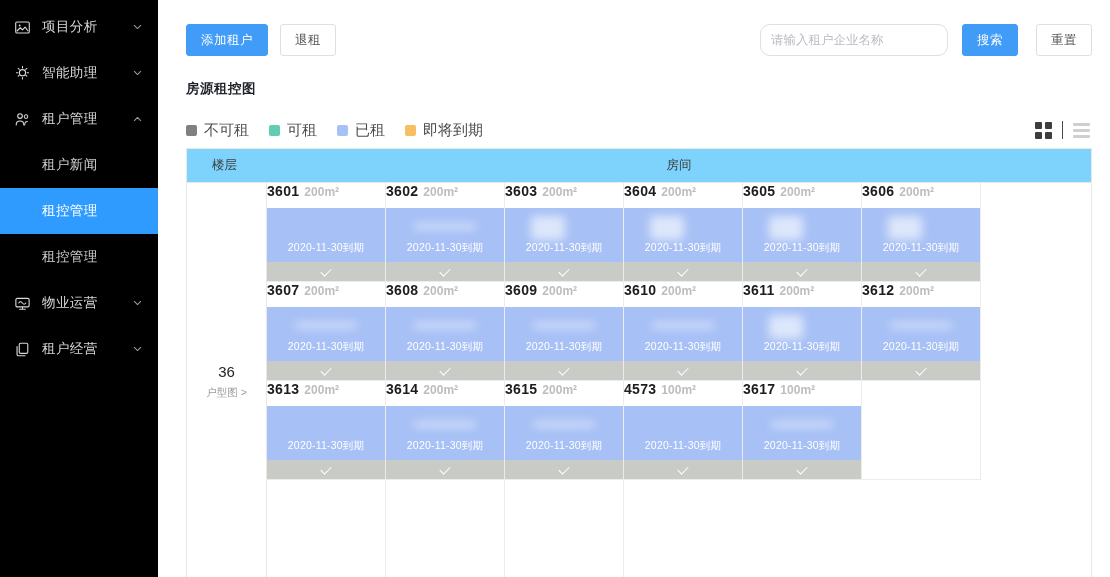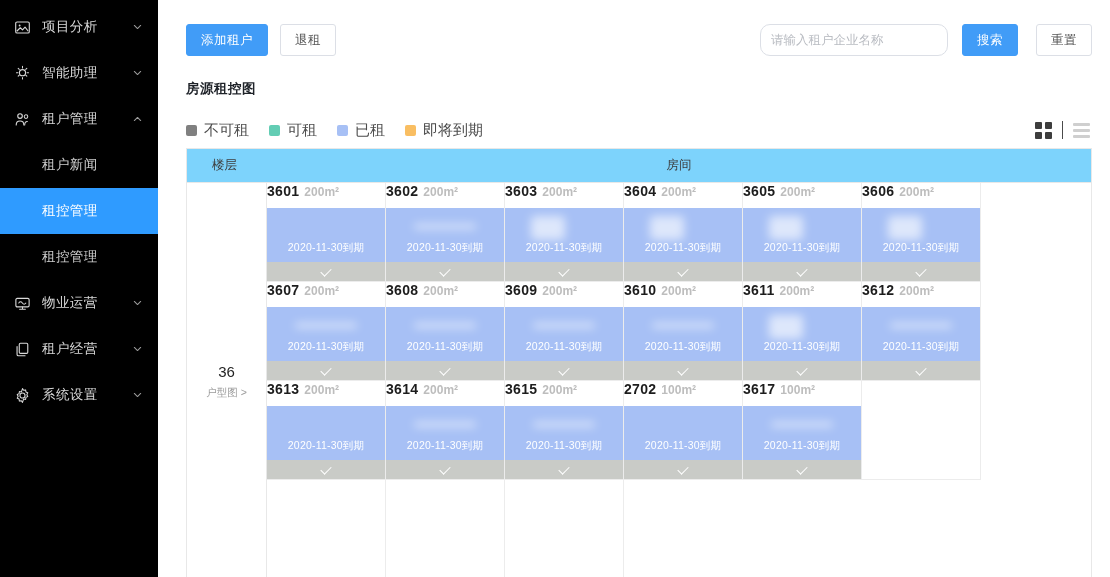--- a/index.html
+++ b/index.html
@@ -337,34 +337,20 @@
           </svg>
       </span>
       <span class="nav-label">租户经营</span>
       <span class="chev">
         <svg width="9" height="9" viewBox="0 0 10 10">
             <path d="M1.5 3.3L5 6.7 8.5 3.3" fill="none" stroke="#9a9a9a" stroke-width="1.2" stroke-linecap="round" stroke-linejoin="round"></path>
           </svg>
       </span>
     </div>
 
-    <div class="nav-item">
-      <span class="nav-icon">
-        <svg width="17" height="17" viewBox="0 0 20 20">
-            <circle cx="10" cy="10" r="3" fill="none" stroke="#d9d9d9" stroke-width="1.3"></circle>
-            <path d="M10 1.8l1.3 2.1 2.4-.5.3 2.4 2.2 1-1.1 2.2 1.1 2.2-2.2 1-.3 2.4-2.4-.5L10 18.2l-1.3-2.1-2.4.5-.3-2.4-2.2-1 1.1-2.2-1.1-2.2 2.2-1 .3-2.4 2.4.5z" fill="none" stroke="#d9d9d9" stroke-width="1.2" stroke-linejoin="round"></path>
-          </svg>
-      </span>
-      <span class="nav-label">系统设置</span>
-      <span class="chev">
-        <svg width="9" height="9" viewBox="0 0 10 10">
-            <path d="M1.5 3.3L5 6.7 8.5 3.3" fill="none" stroke="#9a9a9a" stroke-width="1.2" stroke-linecap="round" stroke-linejoin="round"></path>
-          </svg>
-      </span>
-    </div>
   </nav>
 
   <section class="main">
 
     <div class="toolbar">
       <div class="btn btn-primary btn-add">添加租户</div>
       <div class="btn btn-default btn-quit">退租</div>
       <div class="spacer"></div>
       <input class="search-input" type="text" placeholder="请输入租户企业名称" style="">
       <div class="btn btn-primary btn-search">搜索</div>
@@ -607,21 +593,21 @@
                 <div class="room-body rented">
                   <span class="blob" style="width: 62px; height: 5px; left: 28px; top: 16px;"></span>
                   <span class="body-text">2020-11-30到期</span>
                 </div>
                 <div class="room-foot">
                   <span class="check"></span>
                 </div>
               </div>
               <div class="room-cell">
                 <div class="room-head">
-                  <span class="room-no">2702</span>
+                  <span class="room-no">4573</span>
                   <span class="room-area">100m²</span>
                 </div>
                 <div class="room-body rented">
                   <span class="body-text">2020-11-30到期</span>
                 </div>
                 <div class="room-foot">
                   <span class="check"></span>
                 </div>
               </div>
               <div class="room-cell">

